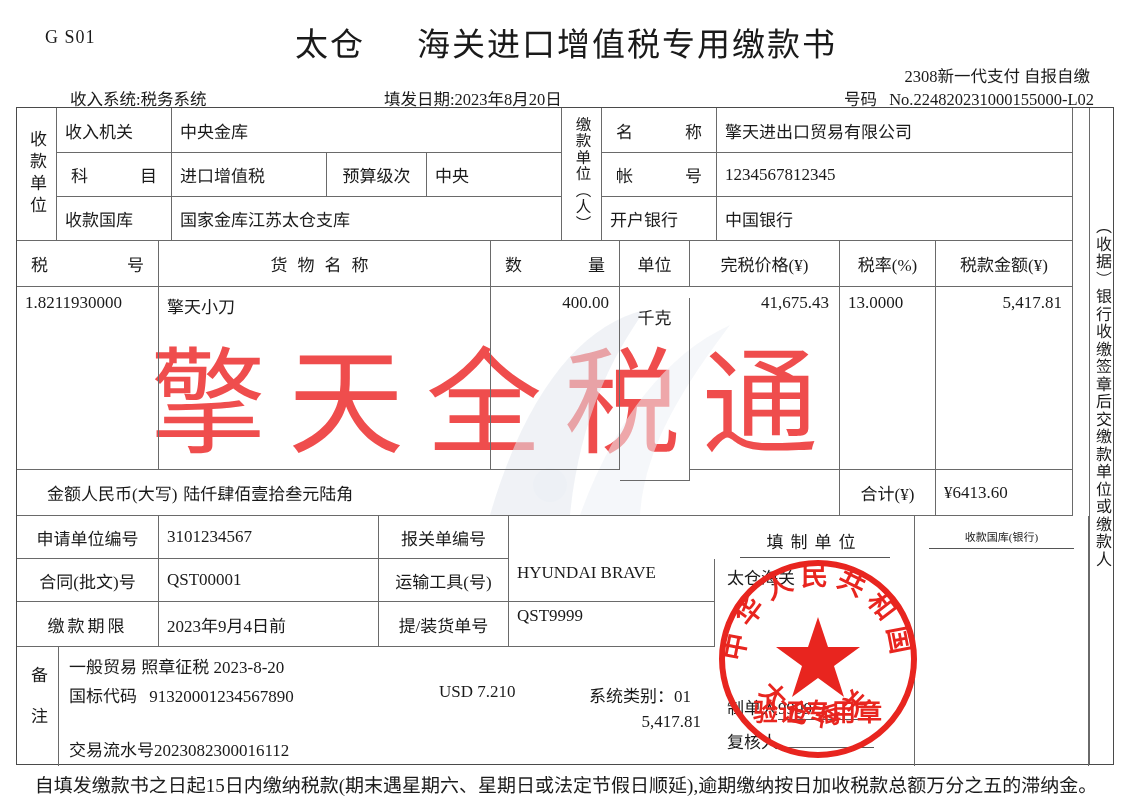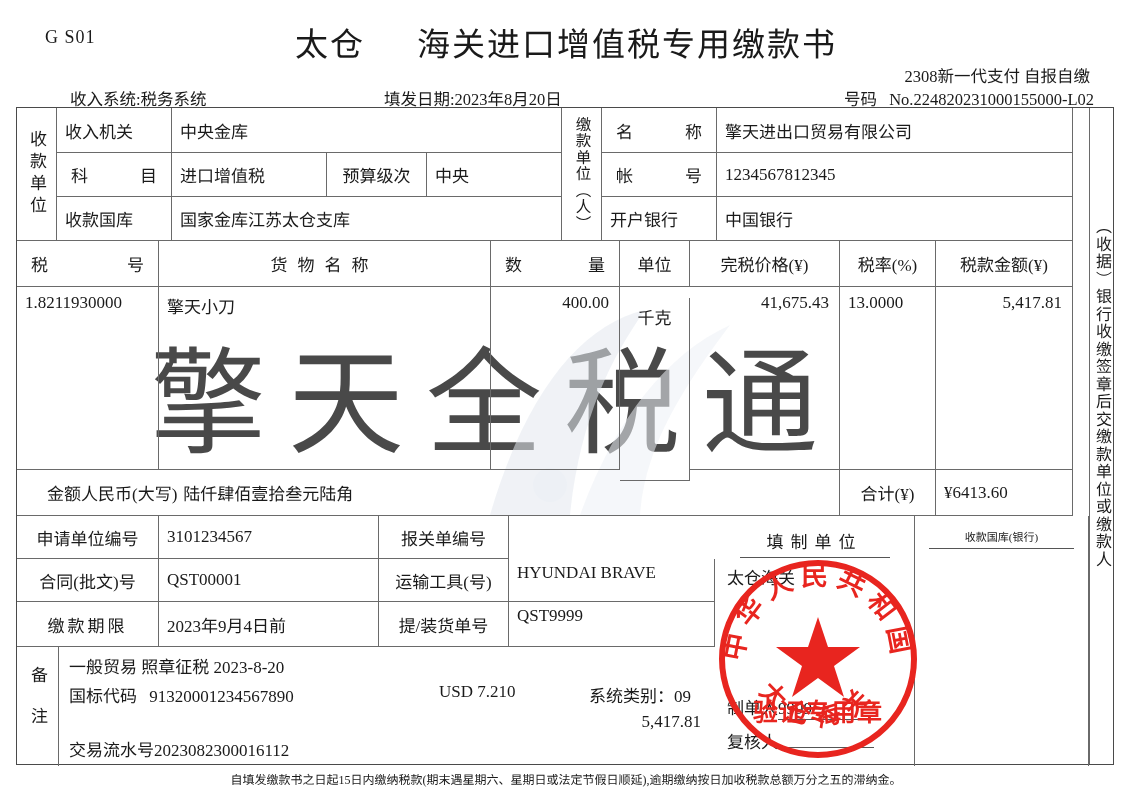--- a/index.html
+++ b/index.html
@@ -19,21 +19,21 @@
   
   #watermark {
     position: absolute;
     left: 150px;
     top: 330px;
     width: 840px;
     height: 150px;
     font-family: "Liberation Serif", serif;
     font-size: 116px;
     letter-spacing: 22px;
-    color: #404040;
+    color: #ef4444;
     opacity: 0.95;
     white-space: nowrap;
     z-index: 0;
     pointer-events: none;
     line-height: 150px;
   }
   #watermark-swoosh {
     position: absolute;
     left: 430px;
     top: 300px;
@@ -148,21 +148,21 @@
     width: 208px; height: 208px;
     z-index: 6;
     pointer-events: none;
   }
 
   
   #footer {
     position: absolute;
     left: 0; top: 770px; width: 1132px;
     text-align: center;
-    font-size: 12px;
+    font-size: 19px;
     z-index: 4;
     white-space: nowrap;
   }
   .underline-field {
     border-bottom: 1.1px solid #555;
     display: inline-block;
     min-width: 96px;
   }
 </style>
 </head>
@@ -300,21 +300,21 @@
     <div style="width:145px;height:0;border-bottom:1.1px solid #555;margin:4px auto 0 auto;"></div>
   </div>
 
   <div class="cell br vlabel" style="left:0;top:539px;width:42px;height:119px;letter-spacing:24px;">备注</div>
   <div class="cell" style="left:42px;top:539px;width:656px;height:119px;display:block;padding-left:10px;">
     <div style="font-size:17px;padding-top:6px;">一般贸易  照章征税  2023-8-20</div>
     <div style="font-size:17px;padding-top:4px;position:relative;height:24px;">
       <span>国标代码</span>
       <span style="margin-left:8px">91320001234567890</span>
       <span style="position:absolute;left:370px;">USD 7.210</span>
-      <span style="position:absolute;left:520px;">系统类别：09</span>
+      <span style="position:absolute;left:520px;">系统类别：01</span>
     </div>
     <div style="font-size:17px;text-align:right;padding-right:14px;padding-top:6px;">5,417.81</div>
     <div style="font-size:17px;padding-top:4px;">交易流水号2023082300016112</div>
   </div>
 
   <div id="right-strip">（收据）银行收缴签章后交缴款单位或缴款人</div>
 
 </div>
 
 <svg id="stamp" viewBox="0 0 208 208">

